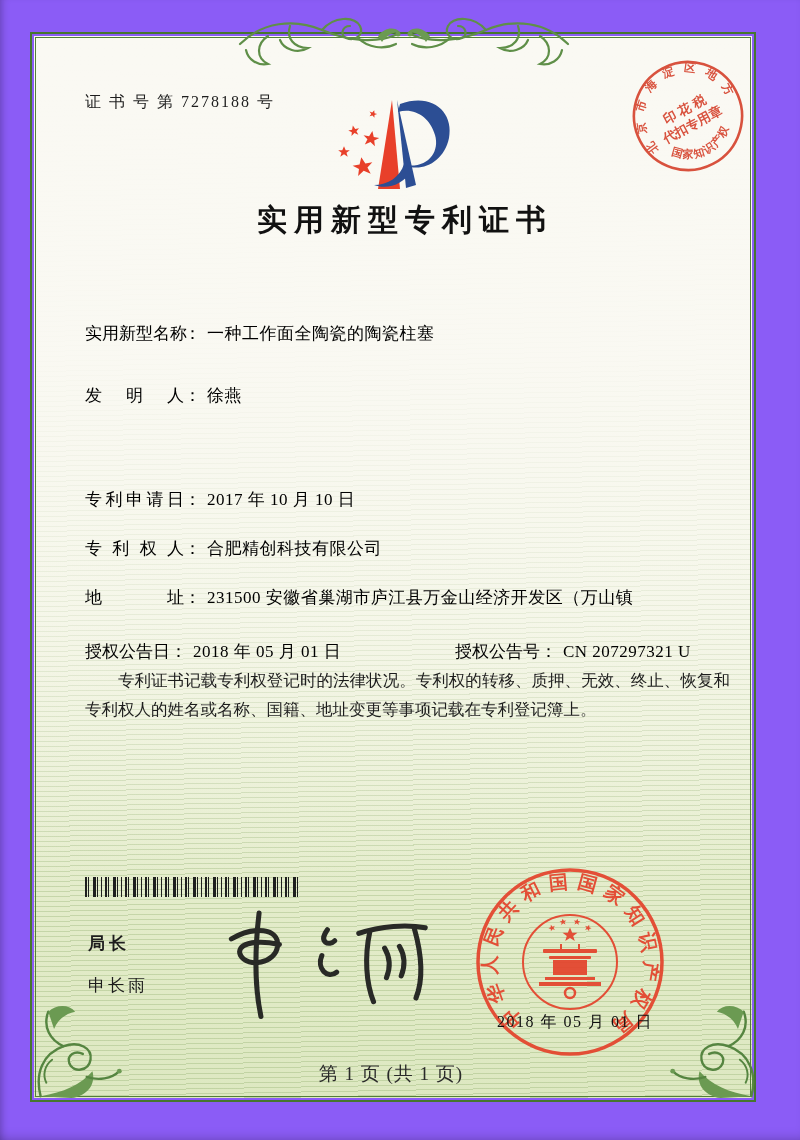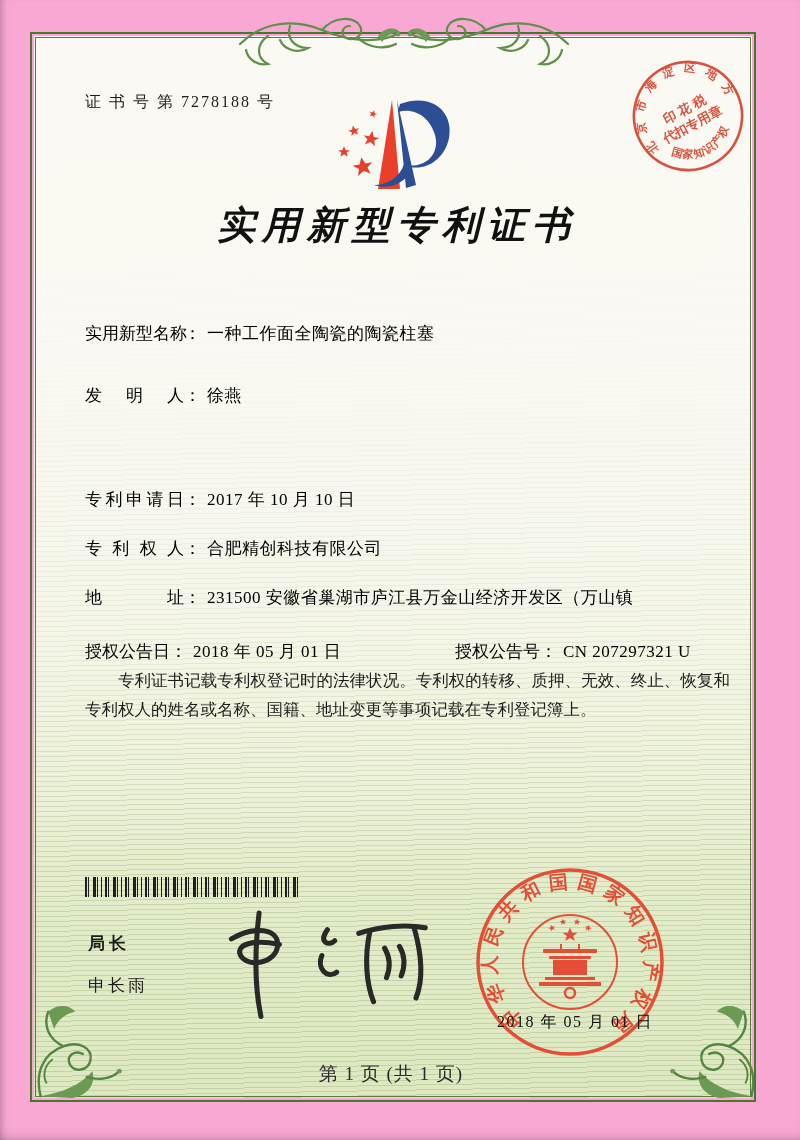--- a/index.html
+++ b/index.html
@@ -1,30 +1,30 @@
 <!DOCTYPE html>
 <html><head>
 <meta charset="utf-8">
 <style>
   html,body{margin:0;padding:0;}
   body{width:800px;height:1140px;background:#e7e5df;font-family:"Liberation Serif","DejaVu Serif",serif;}
-  .page{position:relative;width:800px;height:1140px;background:#f9a8d4;overflow:hidden;
+  .page{position:relative;width:800px;height:1140px;background:#8b5cf6;overflow:hidden;
         box-shadow:inset 7px 0 9px -6px rgba(0,0,0,.28), inset 0 -9px 12px -8px rgba(0,0,0,.22);}
   
   .frame{position:absolute;left:30px;top:32px;width:722px;height:1066px;border:2.5px solid #46762f;}
   .frame::after{content:"";position:absolute;inset:3px;border:1px solid #527f38;}
   
   .waves{position:absolute;inset:2px;
     background:
       linear-gradient(180deg,#faf9f3 0%, rgba(250,249,243,.95) 30%, rgba(250,249,243,.55) 55%, rgba(250,249,243,0) 80%),
       repeating-linear-gradient(179deg, rgba(128,163,92,.30) 0 1px, rgba(255,255,255,0) 1px 5px),
       linear-gradient(180deg,#f7f6ee 0%, #eff3dc 55%, #e2ebc8 85%, #dde8c1 100%);}
   .txt{position:absolute;color:#1d1d1d;}
   .cert-no{left:85px;top:92px;font-size:16px;letter-spacing:2px;}
-  .title{left:36px;top:200px;width:722px;text-align:center;font-size:38px;font-weight:700;letter-spacing:7px;color:#111;font-style:italic;}
+  .title{left:44px;top:200px;width:722px;text-align:center;font-size:30px;font-weight:700;letter-spacing:7px;color:#111;}
   
   .frow{position:absolute;left:85px;width:645px;font-size:17px;white-space:nowrap;}
   .flabel{display:inline-block;width:99px;text-align:justify;text-align-last:justify;}
   .fcolon{display:inline-block;margin-right:6px;}
   .fvalue{letter-spacing:.5px;}
   .addr-l2{display:block;margin-left:121px;margin-top:10px;}
   .grant-right{position:absolute;left:370px;top:0;}
   
   .paras{position:absolute;left:85px;top:666px;width:645px;font-size:16.5px;line-height:29px;text-align:justify;color:#1d1d1d;}
   .paras p{margin:0;text-indent:2em;}

